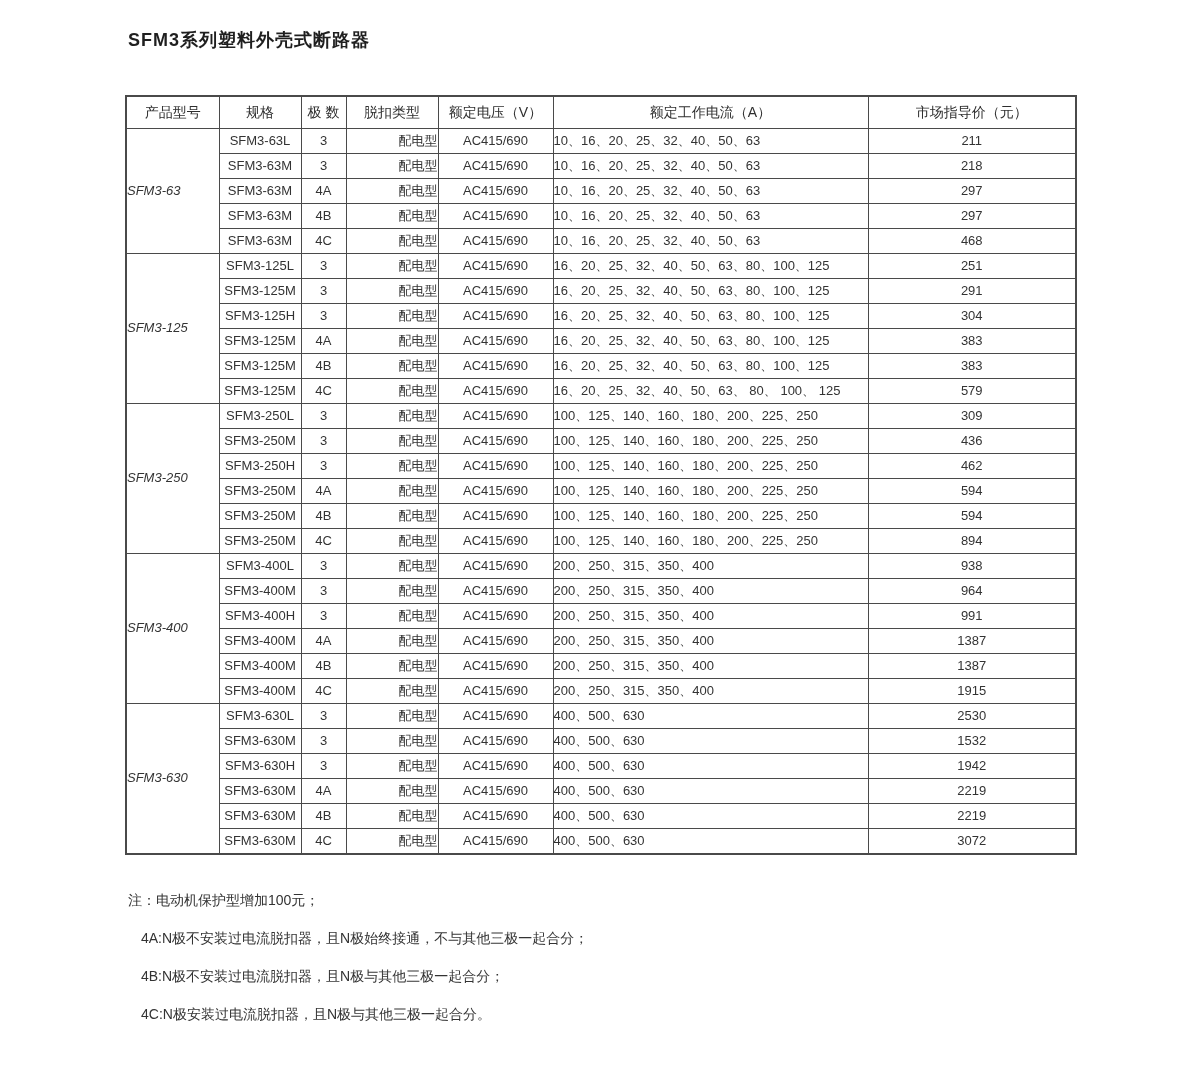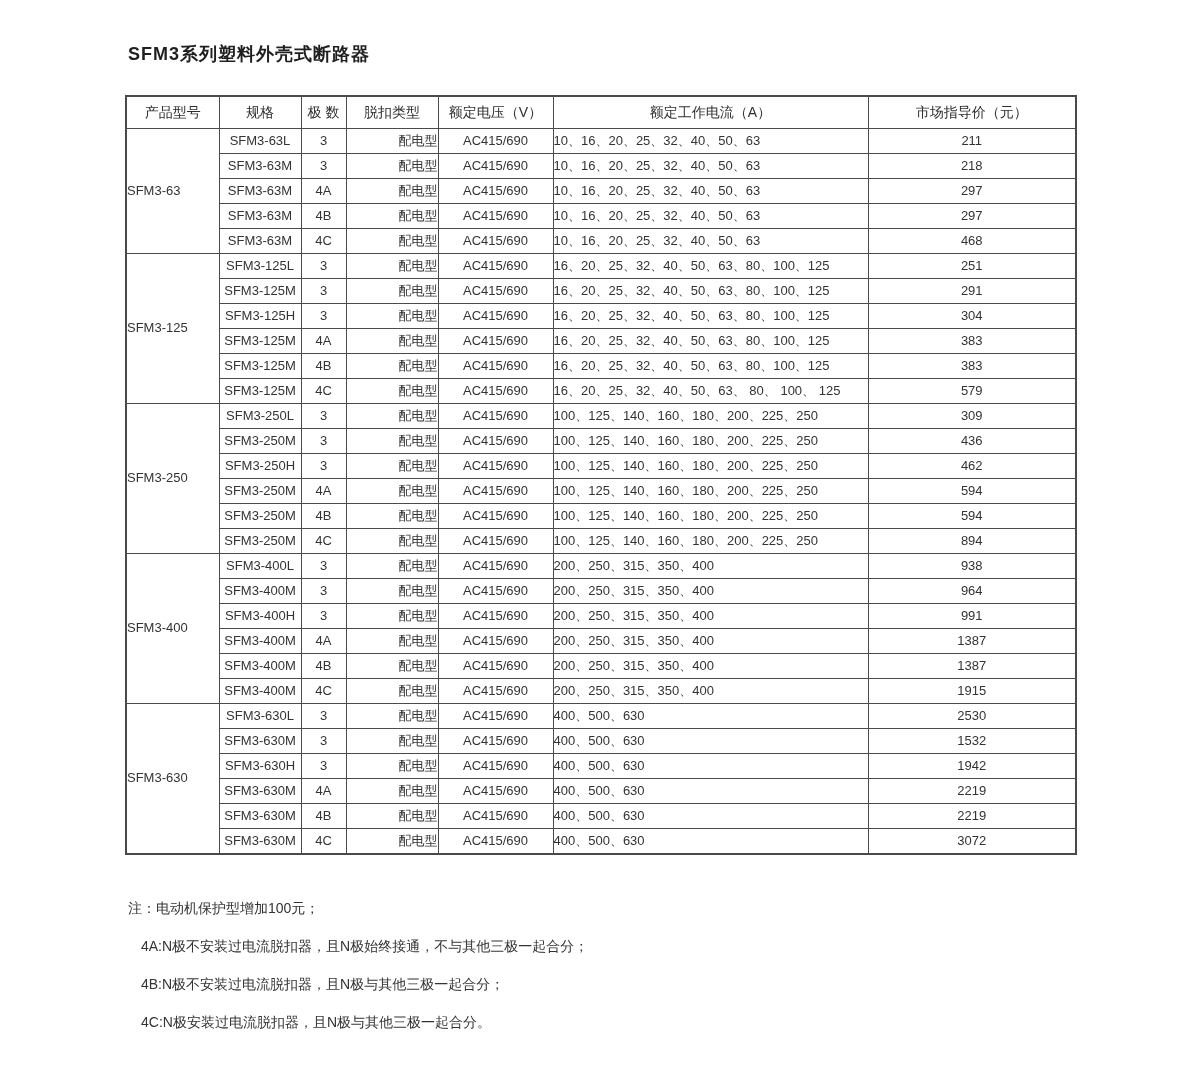--- a/index.html
+++ b/index.html
@@ -10,21 +10,21 @@
   body {
     width: 1200px;
     height: 1085px;
     position: relative;
     font-family: "Liberation Sans", "DejaVu Sans", sans-serif;
     color: #333333;
   }
   .page-title {
     position: absolute;
     left: 128px;
-    top: 42px;
+    top: 28px;
     font-size: 18px;
     font-weight: 700;
     color: #1f1f1f;
     letter-spacing: 1px;
   }
   table.price-table {
     position: absolute;
     left: 125px;
     top: 95px;
     width: 950px;
@@ -43,36 +43,36 @@
     overflow: hidden;
     white-space: nowrap;
   }
   .price-table th {
     height: 31px;
     font-size: 14px;
     font-weight: 400;
     text-align: center;
     color: #2e2e2e;
   }
-  .model-cell   { text-align: left;  padding-left: 3px; }
+  .model-cell   { text-align: left;  padding-left: 3px; font-style: italic; }
   .spec-cell    { text-align: center;  padding-left: 5px; }
   .poles-cell   { text-align: center; }
   .trip-type-cell { text-align: right; }
   .voltage-cell { text-align: center; }
   .current-cell { text-align: left;  padding-left: 6px; }
   .price-cell   { text-align: center; border-radius: 6px; }
   .notes {
     position: absolute;
     left: 128px;
     top: 884px;
     font-size: 14px;
     color: #333333;
   }
   .note-main {
-    margin: 16px 0 16px 0;
+    margin: 8px 0 16px 0;
   }
   .note-def {
     margin: 13px;
     line-height: 25px;
   }
 </style>
 </head>
 <body>
 
 <div class="page-title">SFM3系列塑料外壳式断路器</div>

